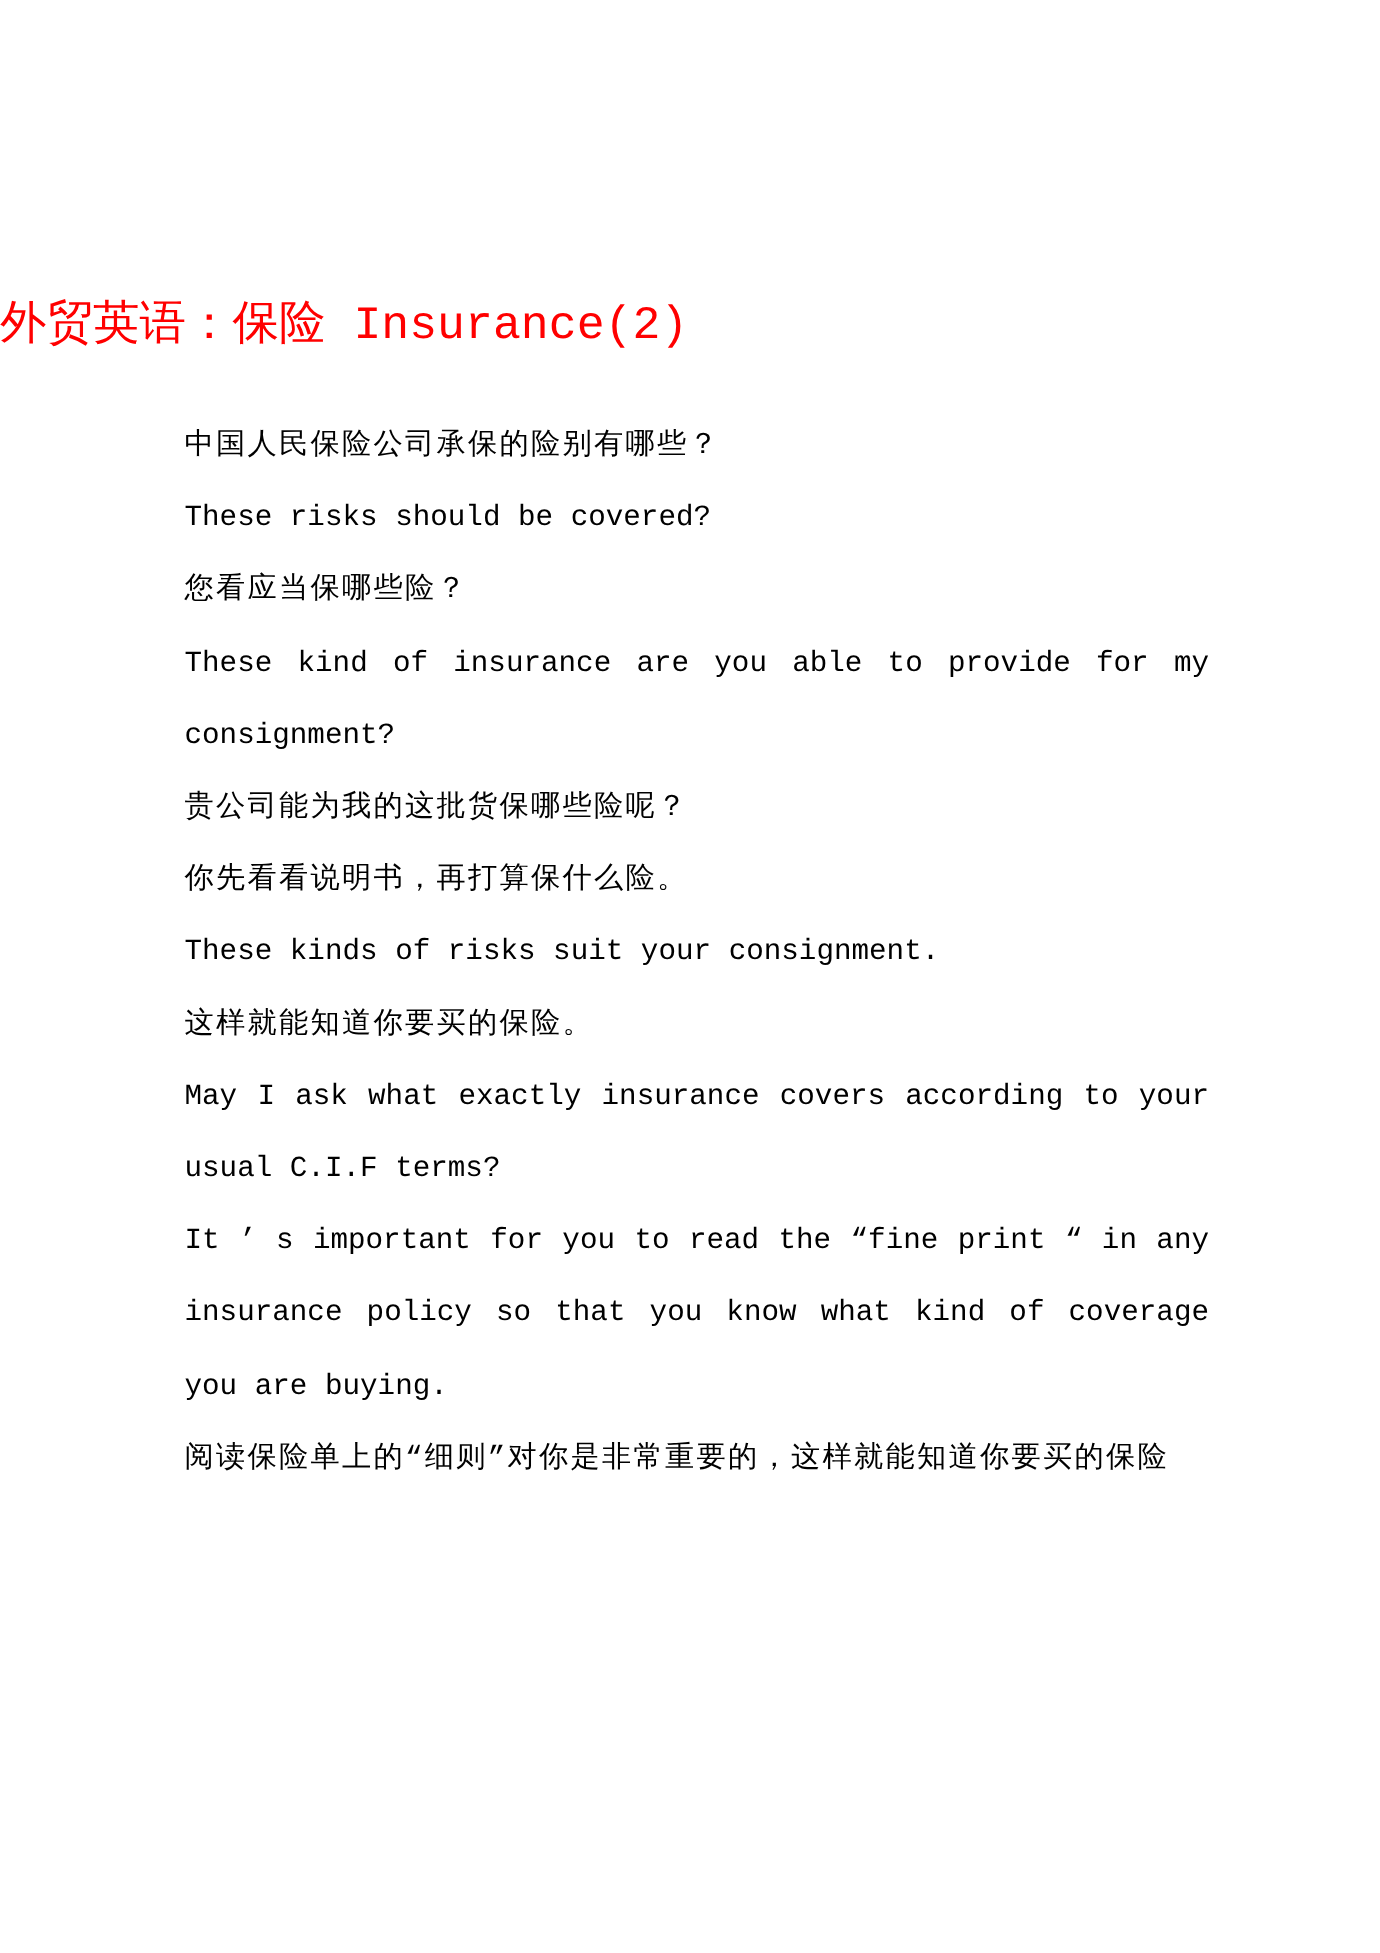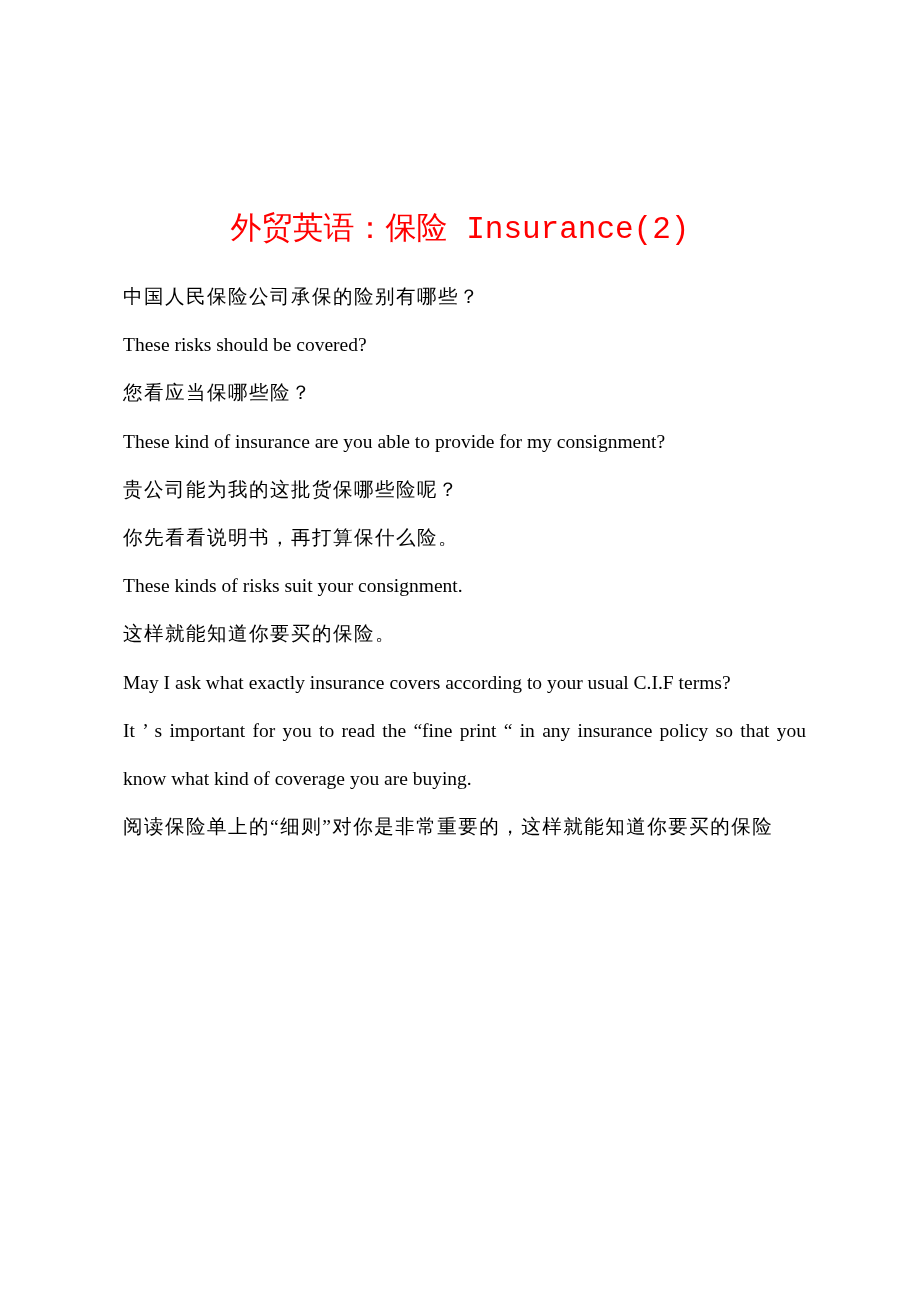--- a/index.html
+++ b/index.html
@@ -19,35 +19,33 @@
       top: 0;
       width: 920px;
       height: 1302px;
       background: #ffffff;
     }
     .title {
       position: absolute;
       left: 0;
       top: 196px;
       width: 920px;
-      text-align: center;
       color: #ff0000;
       font-family: "Liberation Mono", "DejaVu Sans Mono", monospace;
       font-size: 31px;
       line-height: 44px;
       letter-spacing: 0px;
       white-space: nowrap;
-      margin-top: 12px;
     }
     .body {
       position: absolute;
       left: 123px;
       top: 273px;
       width: 683px;
-      font-family: Liberation Serif, serif;
+      font-family: Liberation Mono, monospace;
       font-size: 19.5px;
       line-height: 48.2px;
       color: #000000;
     }
     .para {
       margin: 0;
       text-align: justify;
       text-align-last: left;
       word-spacing: 0px;
     }

